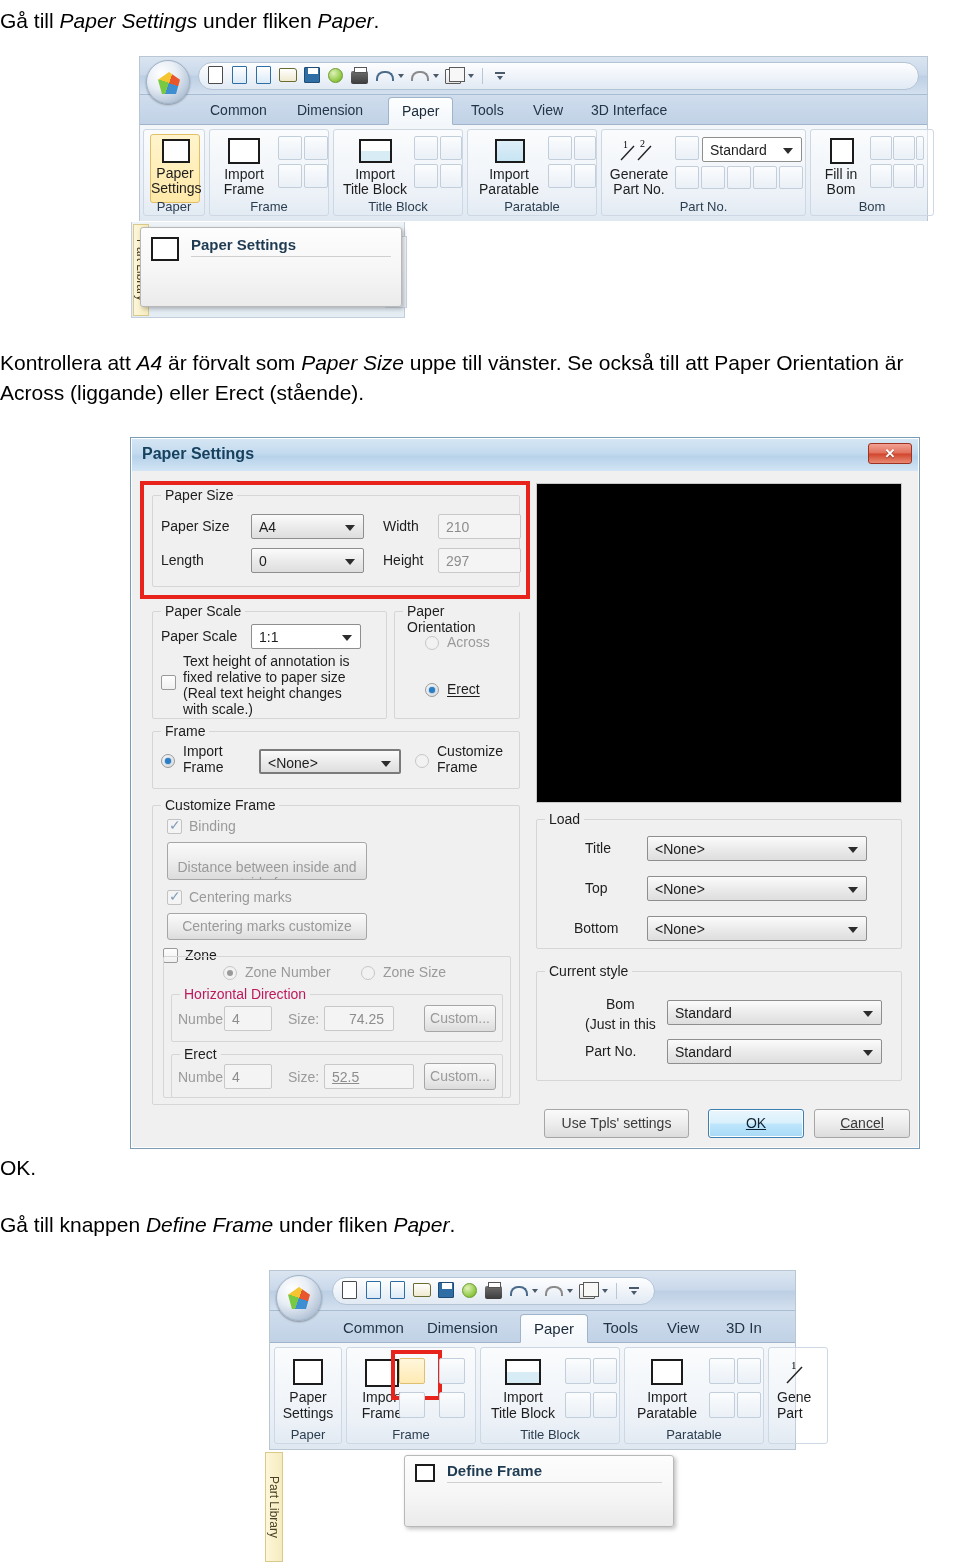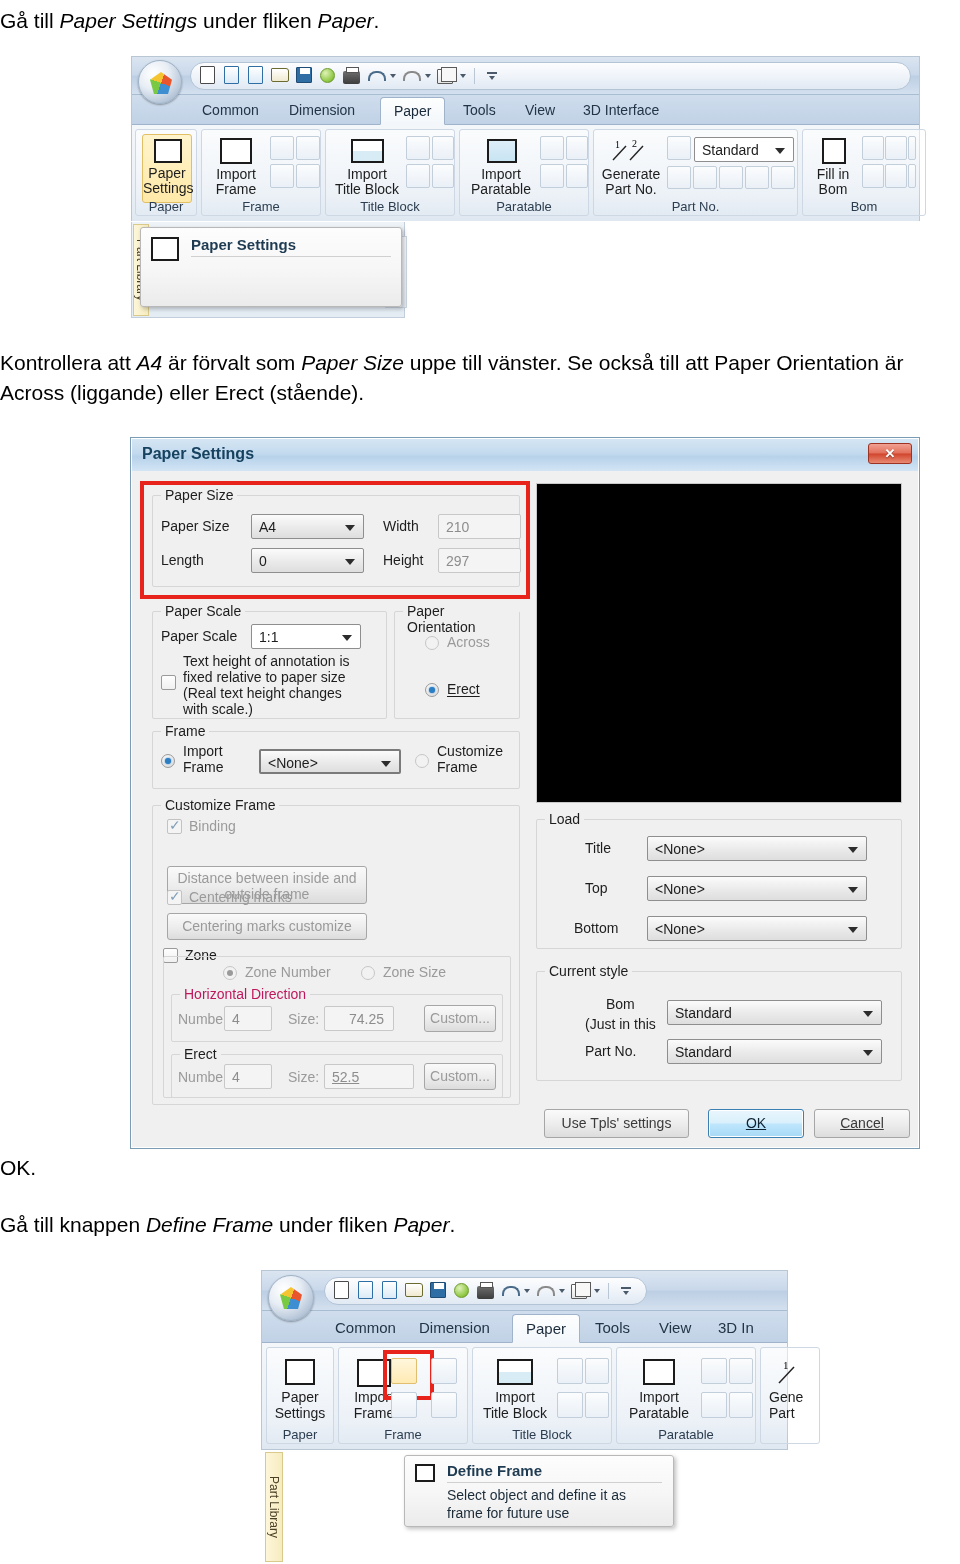--- a/index.html
+++ b/index.html
@@ -11,21 +11,21 @@
     color:#000;
     overflow:hidden;
   }
 
   
   .doc-line { position:absolute; font-size:21px; line-height:1.25; white-space:nowrap; }
   .doc-para { position:absolute; font-size:21px; line-height:1.45; }
   .i { font-style:italic; }
 
   
-  .ribbon-shot { position:absolute; background:#f0f0f0; }
+  .ribbon-shot { position:absolute; background:#f0f0f0;margin-left:8px; }
 
   .qat {
     position:relative; height:38px;
     background:linear-gradient(to bottom,#dbe5f1 0%,#c9d8ea 48%,#bdcfe4 52%,#d3e0ef 100%);
     border-bottom:1px solid #a8bcd2;
   }
   .orb {
     position:absolute; left:6px; top:3px; width:44px; height:44px; border-radius:50%;
     background:radial-gradient(circle at 34% 30%, #ffffff 0%, #e8eef5 38%, #b9c8da 72%, #8ea4bb 100%);
     border:1px solid #9fb2c6;
@@ -489,21 +489,21 @@
         <div>Frame</div>
       </div>
     </div>
 
     <div class="gbox" style="left:20px; top:334px; width:368px; height:300px;">
       <div class="cap">Customize Frame</div>
 
       <div class="chk dim on" style="left:14px; top:13px;"></div>
       <div class="lbl dim" style="left:36px; top:12px;">Binding</div>
 
-      <div class="btn dimbtn" style="left:14px; top:36px; width:200px; height:38px; line-height:16px; padding-top:3px;margin-top:24px;">
+      <div class="btn dimbtn" style="left:14px; top:36px; width:200px; height:38px; line-height:16px; padding-top:16px;">
         <div>Distance between inside and</div>
         <div>outside frame</div>
       </div>
 
       <div class="chk dim on" style="left:14px; top:84px;"></div>
       <div class="lbl dim" style="left:36px; top:83px;">Centering marks</div>
 
       <div class="btn dimbtn" style="left:14px; top:107px; width:200px;">
         <span>Centering marks customize</span>
       </div>
@@ -732,14 +732,13 @@
 
 <div style="position:absolute;left:261px;top:1451px;width:527px;height:113px;background:#ffffff;"></div>
 <div class="sidetab" style="left:265px; top:1452px; width:18px; height:110px;">
   <span>Part Library</span>
 </div>
 
 <div class="tooltip" style="left:404px; top:1455px; width:270px; height:72px;">
   <div class="tt-icon" style="left:10px; top:8px; width:20px; height:18px; border:2px solid #1b1b1b; background:#fff;"></div>
   <div class="tt-title" style="left:42px; top:6px;">Define Frame</div>
   <div class="tt-rule" style="left:42px; top:26px; width:215px;"></div>
-  <div class="tt-body" style="left:42px; top:30px; width:218px;">Select object and define it as frame for future use</div>
 </div>
 
 </body></html>

